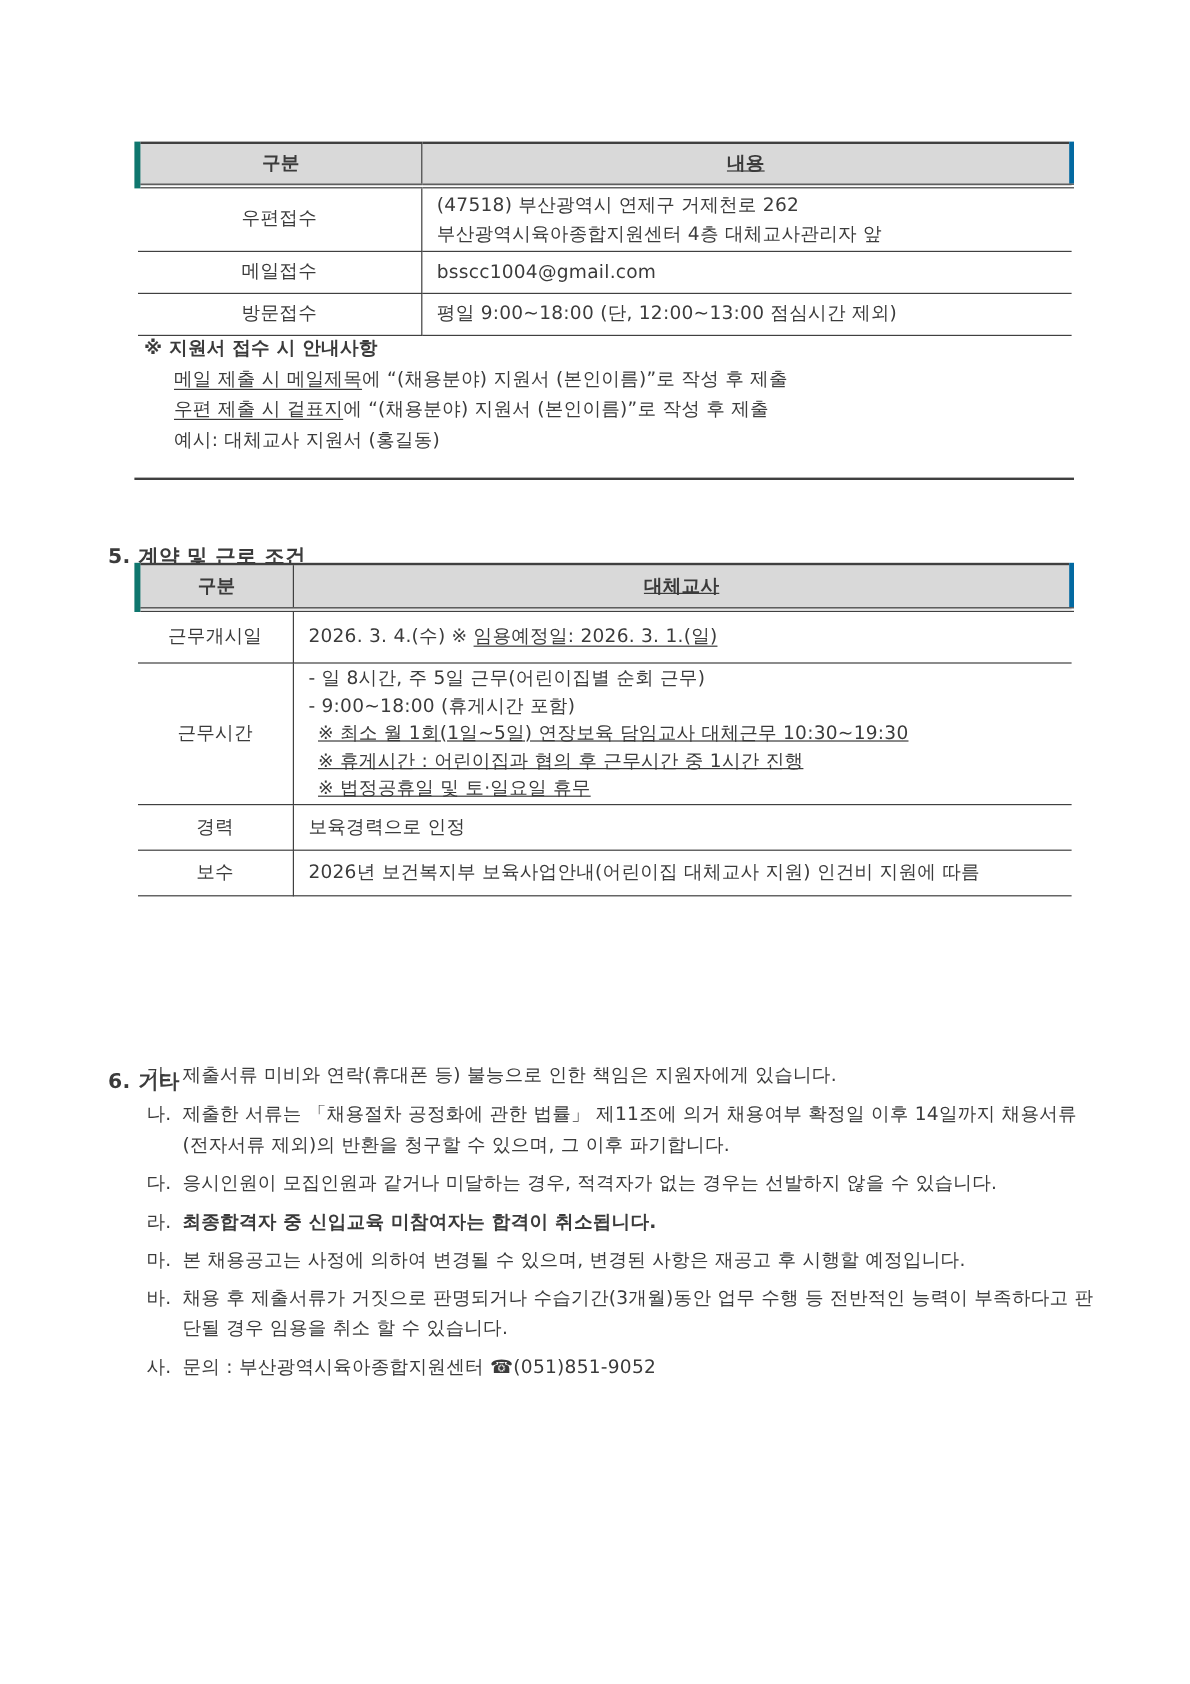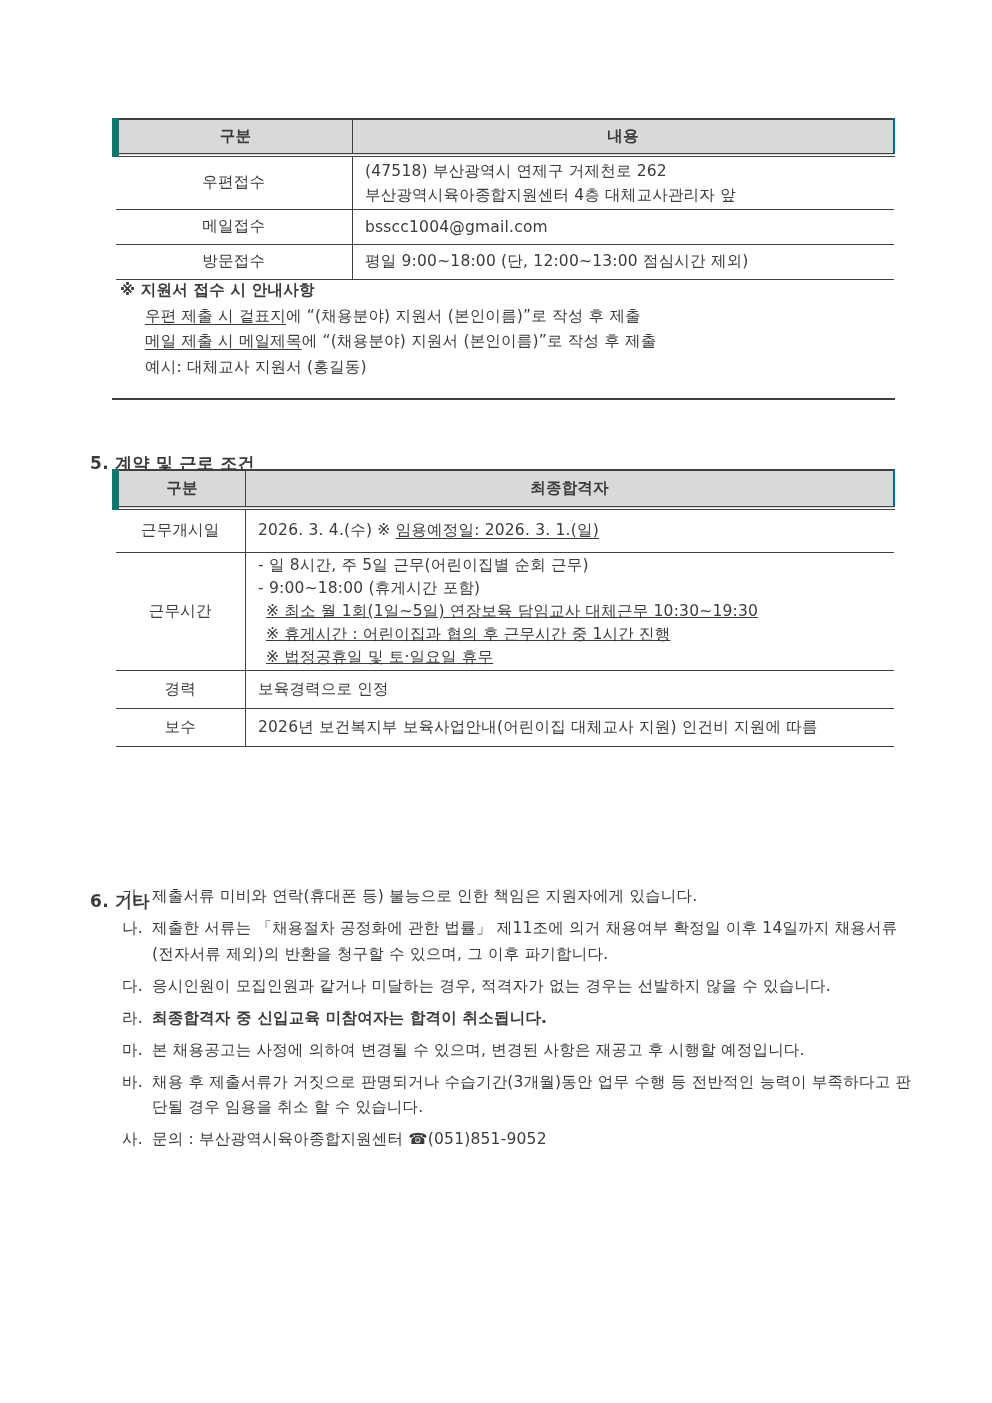--- a/index.html
+++ b/index.html
@@ -10,22 +10,22 @@
   }
   .bold { font-weight:bold; }
   .u { text-decoration:underline; text-underline-offset:3px; text-decoration-thickness:1px; }
 
   
   table.tbl { border-collapse:collapse; table-layout:fixed; position:absolute; }
   table.tbl th {
     background:#d9d9d9; font-weight:bold; text-align:center; vertical-align:middle;
     border-top:2px solid #404040; border-bottom:4px double #404040; font-size:15.5px;
   }
-  table.tbl th.hcol1 { border-left:7px solid #0f766e; border-right:1px solid #404040; }
-  table.tbl th.hcol2 { border-right:2px solid #0369a1; }
+  table.tbl th.hcol1 { border-left:5px solid #0f766e; border-right:1px solid #404040; }
+  table.tbl th.hcol2 { border-right:4px solid #0369a1;text-decoration:underline; }
   table.tbl td { border-bottom:1px solid #404040; vertical-align:middle; }
   table.tbl td.lbl { text-align:center; border-right:1px solid #404040; }
   table.tbl td.cnt { padding-left:12px; }
   .t1 { left:112px; top:118px; width:783px; }
   .t1 col.c1 { width:237px; }
   .t1 tr.h  { height:36px; }
   .t1 tr.r0 { height:54px; }
   .t1 tr.r1 { height:35px; }
   .t1 tr.r2 { height:35px; }
   .t1 .cnt div { line-height:24px; }
@@ -88,37 +88,37 @@
       </tr>
       <tr class="r2">
         <td class="lbl">방문접수</td>
         <td class="cnt">평일 9:00~18:00 (단, 12:00~13:00 점심시간 제외)</td>
       </tr>
     </tbody>
   </table>
 
   <div class="notes">
     <div class="bold">※ 지원서 접수 시 안내사항</div>
+    <div class="ind"><span class="u">메일 제출 시 메일제목</span><span>에 “(채용분야) 지원서 (본인이름)”로 작성 후 제출</span></div>
     <div class="ind"><span class="u">우편 제출 시 겉표지</span><span>에 “(채용분야) 지원서 (본인이름)”로 작성 후 제출</span></div>
-    <div class="ind"><span class="u">메일 제출 시 메일제목</span><span>에 “(채용분야) 지원서 (본인이름)”로 작성 후 제출</span></div>
     <div class="ind">예시: 대체교사 지원서 (홍길동)</div>
   </div>
   <div class="notes-rule"></div>
 
   <h2 class="sec-heading sec5">5. 계약 및 근로 조건</h2>
 
   <table class="tbl t2">
     <colgroup>
         <col class="c1">
         <col>
       </colgroup>
     <thead>
       <tr class="h">
         <th class="hcol1">구분</th>
-        <th class="hcol2">최종합격자</th>
+        <th class="hcol2">대체교사</th>
       </tr>
     </thead>
     <tbody>
       <tr class="r0">
         <td class="lbl">근무개시일</td>
         <td class="cnt"><span>2026. 3. 4.(수) ※ </span><span class="u">임용예정일: 2026. 3. 1.(일)</span></td>
       </tr>
       <tr class="r1">
         <td class="lbl">근무시간</td>
         <td class="cnt">

